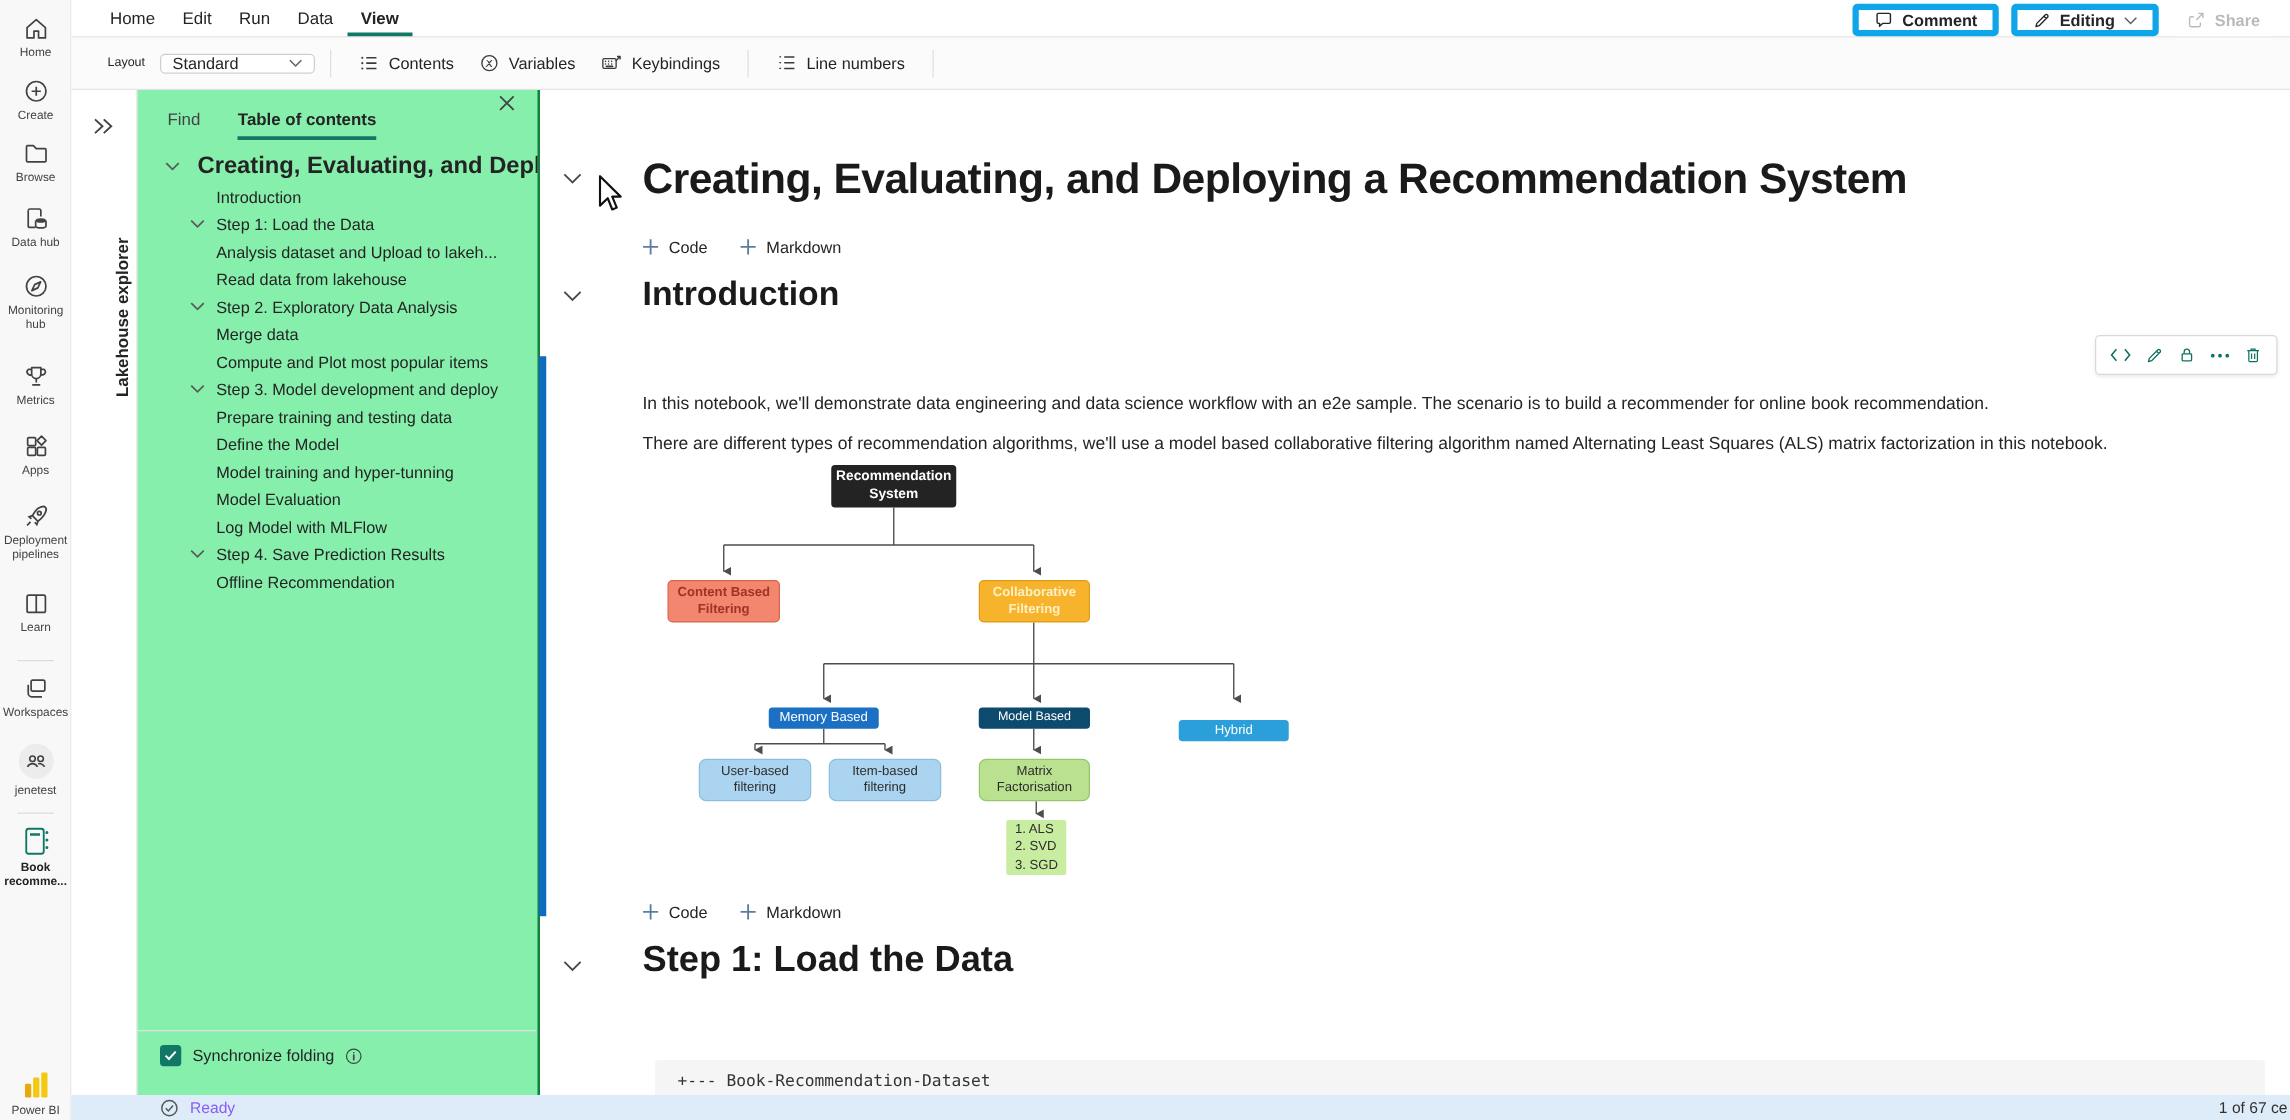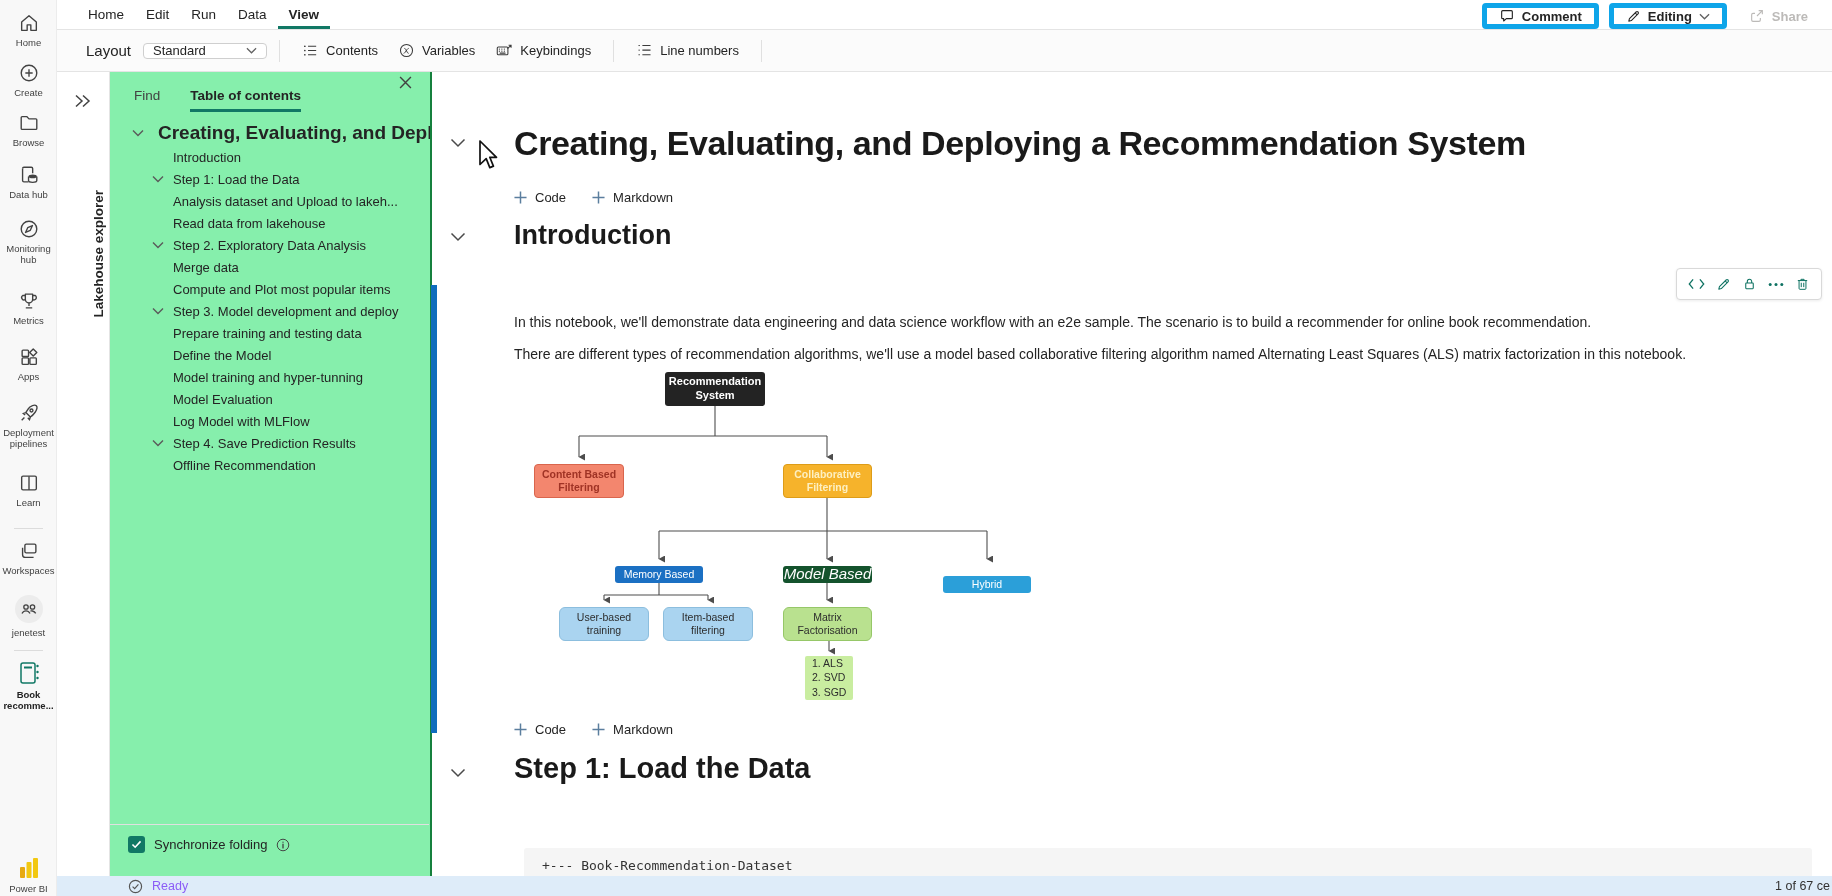--- a/index.html
+++ b/index.html
@@ -24,21 +24,21 @@
   .menu-item.active { font-weight:700; border-bottom:3px solid #117865; padding-top:3px; }
   .hdr-btns { position:absolute; right:12px; top:3px; display:flex; gap:10px; align-items:center; }
   .btn { height:26px; display:flex; align-items:center; gap:7px; padding:0 12px;
     border:5px solid #0ea5e9; border-radius:4px; background:#fff; font-size:13px; font-weight:700;
     color:#242424; cursor:pointer; }
   .btn.disabled { border:none; color:#bcbab8; cursor:default; }
 
   
   .toolbar { position:absolute; left:57px; top:30px; right:0; height:42px; background:#fbfbfb;
     border-bottom:1px solid #e4e4e4; display:flex; align-items:center; padding-left:29px; z-index:14; }
-  .tb-label { font-size:15px; margin-right:12px; }
+  .tb-label { font-size:10px; margin-right:12px; }
   .tb-dd { width:124px; height:16px; border:1px solid #cfcfcf; border-radius:4px; background:#fff;
     display:flex; align-items:center; justify-content:space-between; padding:0 9px; font-size:13px; cursor:pointer; }
   .tb-div { width:1px; height:22px; background:#e0e0e0; margin:0 12px; }
   .tb-btn { display:flex; align-items:center; gap:7px; font-size:13px; padding:0 10px; height:30px;
     border-radius:4px; cursor:pointer; }
 
   
   .lkh { position:absolute; left:57px; top:72px; width:53px; height:824px; background:#fff;
     border-right:1px solid #e4e4e4; z-index:10; }
   .lkh-title { position:absolute; left:50%; transform:translateX(-50%) ; top:118px;
@@ -84,21 +84,21 @@
   .ct-icon { cursor:pointer; display:flex; }
 
   
   .diagram { position:absolute; left:91px; top:296px; width:580px; height:340px; }
   .dnode { position:absolute; display:flex; align-items:center; justify-content:center;
     text-align:center; line-height:1.25; }
   .n-black  { background:#232323; color:#fff; font-weight:700; font-size:11px; border-radius:3px; }
   .n-salmon { background:#f3866e; border:1px solid #d9654d; color:#a03325; font-weight:700; font-size:10.5px; border-radius:4px; }
   .n-amber  { background:#f6b32b; border:1px solid #dd9c18; color:#fdf0c2; font-weight:700; font-size:10.5px; border-radius:4px; }
   .n-dblue  { background:#1b70c3; color:#fff; font-size:10.5px; border-radius:3px; }
-  .n-green  { background:#14532d; color:#fff; font-size:15px; border-radius:3px;font-style:italic; }
+  .n-green  { background:#0c4a6e; color:#fff; font-size:10px; border-radius:3px; }
   .n-sky    { background:#2b9fd9; color:#fff; font-size:10.5px; border-radius:3px; }
   .n-lblue  { background:#aad4f0; border:1px solid #8cbede; color:#2d2d2d; font-size:10.5px; border-radius:6px; }
   .n-lgreen { background:#b9e18f; border:1px solid #96c768; color:#2d2d2d; font-size:10.5px; border-radius:6px; }
   .n-plist  { background:#c9eda0; color:#2d2d2d; font-size:10.5px; border-radius:2px;
     flex-direction:column; align-items:flex-start; padding-left:7px; justify-content:center; gap:1px; }
 
   .code-cell { position:absolute; left:91px; top:776px; width:1288px; height:40px; background:#f5f5f5;
     border-radius:3px; padding:10px 0 0 18px; font-family:"DejaVu Sans Mono", monospace;
     font-size:13px; color:#333; }
 
@@ -493,21 +493,21 @@
         <path d="M303 215 V232" marker-end="url(#arr)"></path>
         <path d="M305 273 V283" marker-end="url(#arr)"></path>
       </g>
     </svg>
     <div class="dnode n-black" style="left:141px; top:4px;   width:100px; height:34px;">Recommendation System</div>
     <div class="dnode n-salmon" style="left:10px;  top:96px;  width:90px;  height:34px;">Content Based Filtering</div>
     <div class="dnode n-amber" style="left:259px; top:96px;  width:89px;  height:34px;">Collaborative Filtering</div>
     <div class="dnode n-dblue" style="left:91px;  top:198px; width:88px;  height:17px;">Memory Based</div>
     <div class="dnode n-green" style="left:259px; top:198px; width:89px;  height:17px;">Model Based</div>
     <div class="dnode n-sky" style="left:419px; top:208px; width:88px;  height:17px;">Hybrid</div>
-    <div class="dnode n-lblue" style="left:35px;  top:239px; width:90px;  height:34px;">User-based training</div>
+    <div class="dnode n-lblue" style="left:35px;  top:239px; width:90px;  height:34px;">User-based filtering</div>
     <div class="dnode n-lblue" style="left:139px; top:239px; width:90px;  height:34px;">Item-based filtering</div>
     <div class="dnode n-lgreen" style="left:259px; top:239px; width:89px;  height:34px;">Matrix Factorisation</div>
     <div class="dnode n-plist" style="left:281px; top:288px; width:48px;  height:44px;">
       <span>1. ALS</span>
       <span>2. SVD</span>
       <span>3. SGD</span>
     </div>
   </div>
 
   <div class="addrow" style="left:81px; top:650px;">

